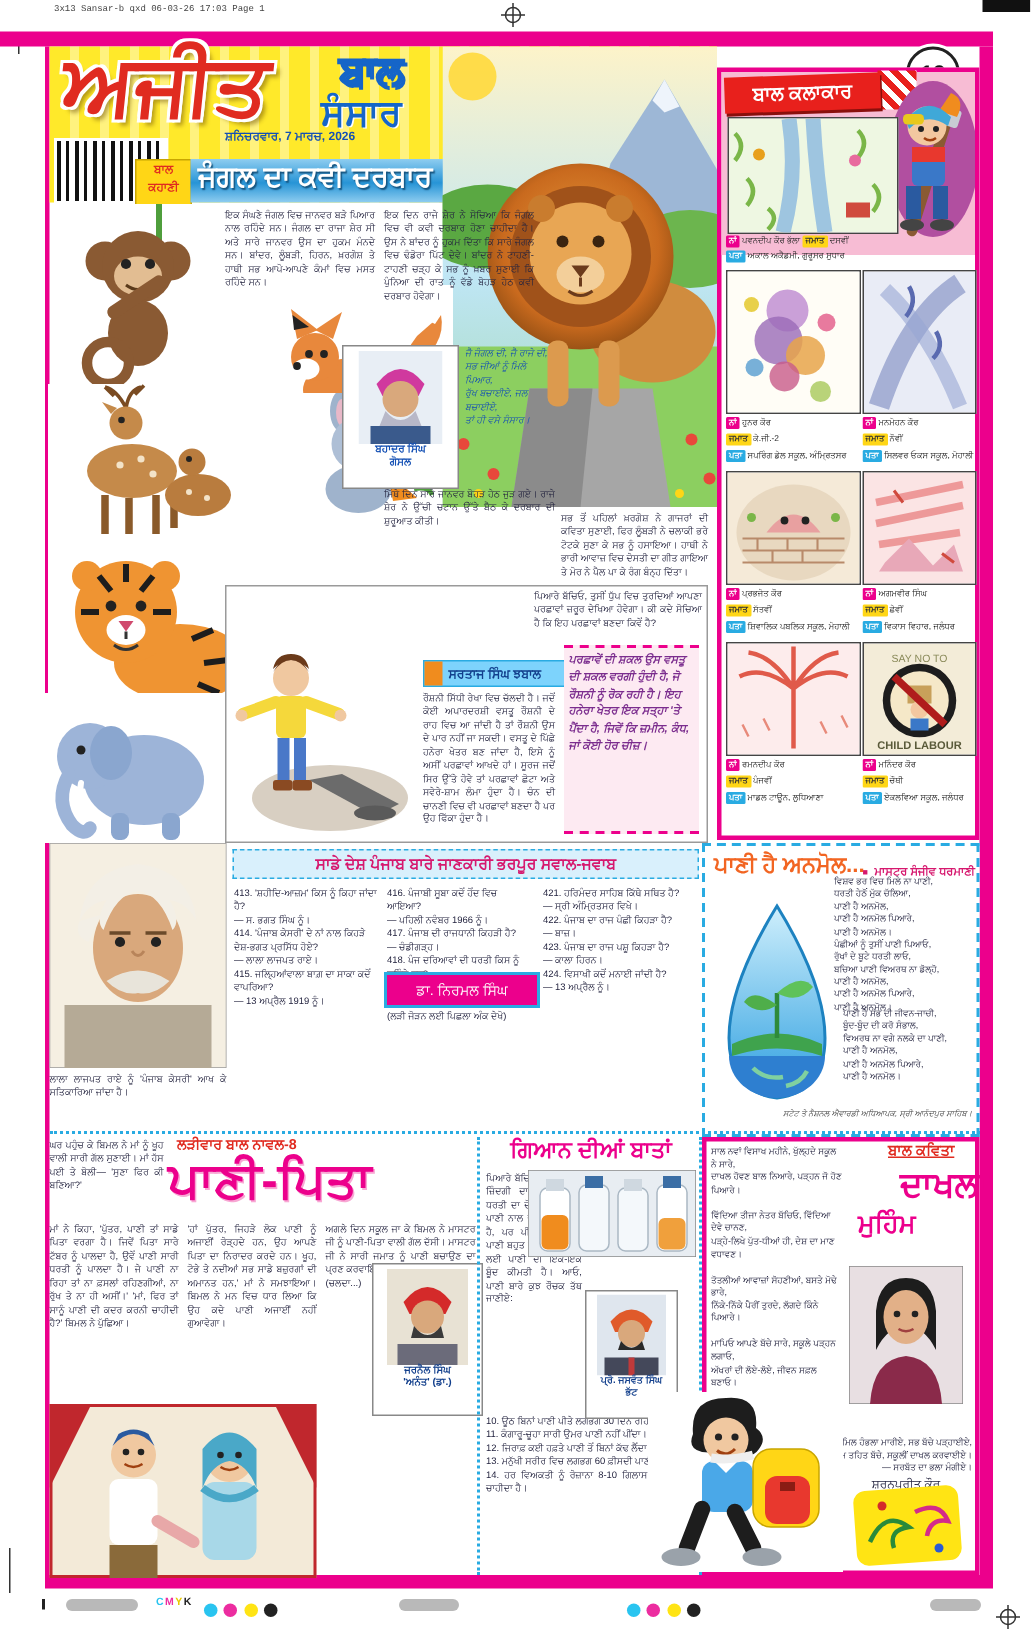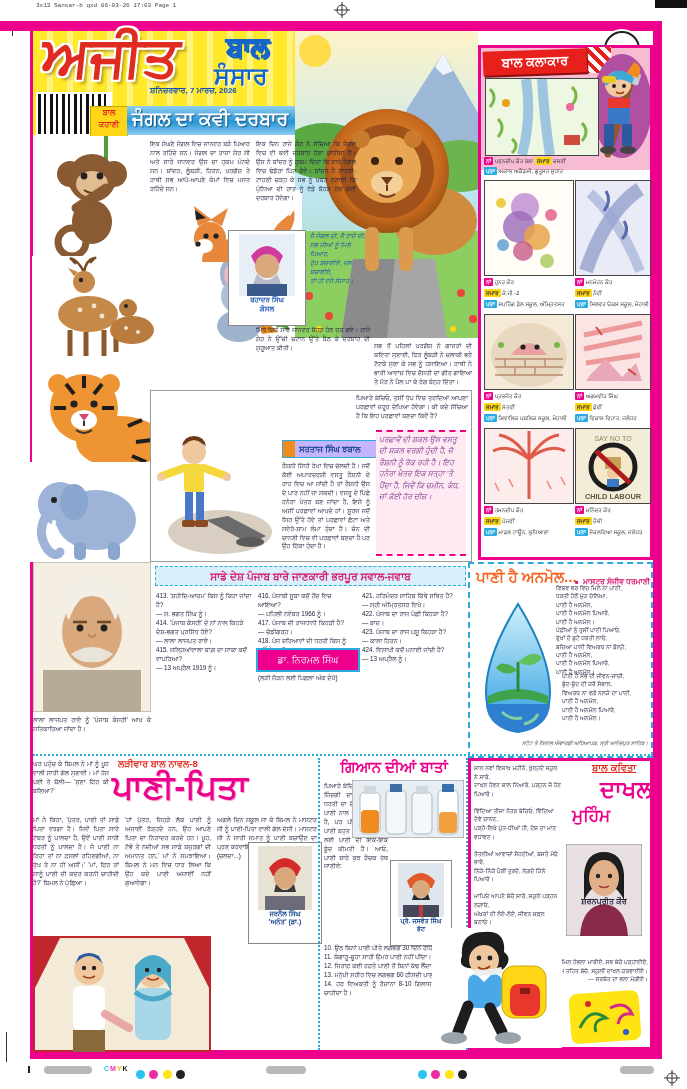--- a/index.html
+++ b/index.html
@@ -373,27 +373,27 @@
     <path d="M28 22 q12 -12 24 0 q-2 -10 -12 -10 q-10 0 -12 10" fill="#6b3a1a"></path>
     <rect x="30" y="40" width="20" height="28" rx="4" fill="#f5d83b"></rect>
     <path d="M30 44 L8 52 M50 44 L72 52" stroke="#f5d83b" stroke-width="8" stroke-linecap="round"></path>
     <circle cx="7" cy="53" r="4" fill="#f0c8a0"></circle>
       <circle cx="73" cy="53" r="4" fill="#f0c8a0"></circle>
     <rect x="31" y="68" width="8" height="28" fill="#4a78c8"></rect>
       <rect x="42" y="68" width="8" height="28" fill="#4a78c8"></rect>
     <rect x="28" y="96" width="13" height="7" rx="2" fill="#8a4a22"></rect>
       <rect x="41" y="96" width="13" height="7" rx="2" fill="#8a4a22"></rect>
   </svg>
-  <div class="abs" style="left:282px;top:440px;width:110px;height:16px;background:#c4b5fd;border:1px solid #29abe2;display:flex;align-items:center;text-align:right;">
+  <div class="abs" style="left:282px;top:440px;width:110px;height:16px;background:#7dd3fc;border:1px solid #29abe2;display:flex;align-items:center;text-align:right;">
     <div style="width:12px;height:16px;background:#f08c1e;"></div>
     <span style="font-size:8.4px;font-weight:bold;color:#123f8c;margin-left:4px;">ਸਰਤਾਜ ਸਿੰਘ ਝਬਾਲ</span>
   </div>
   <div class="abs body-txt just" style="left:282px;top:462px;width:88px;height:94px;">ਰੌਸ਼ਨੀ ਸਿੱਧੀ ਰੇਖਾ ਵਿਚ ਚੱਲਦੀ ਹੈ। ਜਦੋਂ ਕੋਈ ਅਪਾਰਦਰਸ਼ੀ ਵਸਤੂ ਰੌਸ਼ਨੀ ਦੇ ਰਾਹ ਵਿਚ ਆ ਜਾਂਦੀ ਹੈ ਤਾਂ ਰੌਸ਼ਨੀ ਉਸ ਦੇ ਪਾਰ ਨਹੀਂ ਜਾ ਸਕਦੀ। ਵਸਤੂ ਦੇ ਪਿੱਛੇ ਹਨੇਰਾ ਖੇਤਰ ਬਣ ਜਾਂਦਾ ਹੈ, ਇਸੇ ਨੂੰ ਅਸੀਂ ਪਰਛਾਵਾਂ ਆਖਦੇ ਹਾਂ। ਸੂਰਜ ਜਦੋਂ ਸਿਰ ਉੱਤੇ ਹੋਵੇ ਤਾਂ ਪਰਛਾਵਾਂ ਛੋਟਾ ਅਤੇ ਸਵੇਰੇ-ਸ਼ਾਮ ਲੰਮਾ ਹੁੰਦਾ ਹੈ। ਚੰਨ ਦੀ ਚਾਨਣੀ ਵਿਚ ਵੀ ਪਰਛਾਵਾਂ ਬਣਦਾ ਹੈ ਪਰ ਉਹ ਫਿੱਕਾ ਹੁੰਦਾ ਹੈ।</div>
   <div class="abs pre" style="left:376px;top:430px;width:90px;height:126px;background:#fdeaf2;border-top:2px dashed #ec008c;border-bottom:2px dashed #ec008c;
-              font-size:7.6px;font-weight:normal;font-style:italic;color:#7b2d8e;line-height:1.5;padding:2px 3px;box-sizing:border-box;">ਪਰਛਾਵੇਂ ਦੀ ਸ਼ਕਲ ਉਸ ਵਸਤੂ ਦੀ ਸ਼ਕਲ ਵਰਗੀ ਹੁੰਦੀ ਹੈ, ਜੋ ਰੌਸ਼ਨੀ ਨੂੰ ਰੋਕ ਰਹੀ ਹੈ। ਇਹ ਹਨੇਰਾ ਖੇਤਰ ਇਕ ਸਤ੍ਹਾ 'ਤੇ ਪੈਂਦਾ ਹੈ, ਜਿਵੇਂ ਕਿ ਜ਼ਮੀਨ, ਕੰਧ, ਜਾਂ ਕੋਈ ਹੋਰ ਚੀਜ਼।</div>
+              font-size:7.6px;font-weight:bold;font-style:italic;color:#7b2d8e;line-height:1.5;padding:2px 3px;box-sizing:border-box;">ਪਰਛਾਵੇਂ ਦੀ ਸ਼ਕਲ ਉਸ ਵਸਤੂ ਦੀ ਸ਼ਕਲ ਵਰਗੀ ਹੁੰਦੀ ਹੈ, ਜੋ ਰੌਸ਼ਨੀ ਨੂੰ ਰੋਕ ਰਹੀ ਹੈ। ਇਹ ਹਨੇਰਾ ਖੇਤਰ ਇਕ ਸਤ੍ਹਾ 'ਤੇ ਪੈਂਦਾ ਹੈ, ਜਿਵੇਂ ਕਿ ਜ਼ਮੀਨ, ਕੰਧ, ਜਾਂ ਕੋਈ ਹੋਰ ਚੀਜ਼।</div>
 
   <svg class="abs" style="left:33px;top:562px;" width="118" height="150" viewBox="0 0 118 150">
     <rect width="118" height="150" fill="#f5efe2" stroke="#999"></rect>
     <rect x="10" y="108" width="98" height="42" fill="#b5aa96"></rect>
     <ellipse cx="59" cy="70" rx="30" ry="36" fill="#d9a87c"></ellipse>
     <path d="M20 52 Q24 18 59 14 Q94 18 98 52 Q92 40 80 38 Q88 52 82 58 Q74 34 59 32 Q44 34 36 58 Q30 52 38 38 Q26 40 20 52Z" fill="#f3efe6"></path>
     <path d="M20 52 q-4 10 6 14 l8 -18Z" fill="#f3efe6"></path>
     <circle cx="47" cy="66" r="3.4" fill="#222"></circle>
       <circle cx="71" cy="66" r="3.4" fill="#222"></circle>
     <path d="M40 60 h14 M64 60 h14" stroke="#6b4a2a" stroke-width="2.4"></path>
@@ -570,21 +570,21 @@
 ਅੱਖਰਾਂ ਦੀ ਲੋਏ-ਲੋਏ, ਜੀਵਨ ਸਫ਼ਲ ਬਣਾਓ।</div>
   <svg class="abs" style="left:566px;top:844px;" width="76" height="92" viewBox="0 0 76 92">
     <rect width="76" height="92" fill="#e8dfe2" stroke="#888"></rect>
     <path d="M18 30 Q20 8 38 8 Q56 8 58 30 L58 56 Q50 40 38 40 Q26 40 18 56Z" fill="#1d1d1d"></path>
     <ellipse cx="38" cy="34" rx="15" ry="18" fill="#e2b088"></ellipse>
     <circle cx="32" cy="32" r="2.2" fill="#222"></circle>
       <circle cx="44" cy="32" r="2.2" fill="#222"></circle>
     <path d="M33 42 q5 3 10 0" stroke="#a04040" stroke-width="1.6" fill="none"></path>
     <path d="M14 92 Q16 62 38 60 Q60 62 62 92Z" fill="#8a2a4a"></path>
   </svg>
-  <div class="abs" style="left:566px;top:897px;width:76px;text-align:center;font-size:8px;font-weight:bold;color:#23233f;">ਸ਼ਰਨਪ੍ਰੀਤ ਕੌਰ</div>
+  <div class="abs" style="left:566px;top:985px;width:76px;text-align:center;font-size:8px;font-weight:normal;color:#23233f;">ਸ਼ਰਨਪ੍ਰੀਤ ਕੌਰ</div>
   <div class="abs pre" style="left:500px;top:958px;width:148px;font-size:5.9px;line-height:1.45;color:#23233f;text-align:right;">ਆਓ ਰਲ ਮਿਲ ਹੰਭਲਾ ਮਾਰੀਏ, ਸਭ ਬੱਚੇ ਪੜ੍ਹਾਈਏ,
 ਦਾਖਲਾ ਮੁਹਿੰਮ ਤਹਿਤ ਬੱਚੇ, ਸਕੂਲੀਂ ਦਾਖਲ ਕਰਵਾਈਏ।
 — ਸਰਬੱਤ ਦਾ ਭਲਾ ਮੰਗੀਏ।</div>
 
   <svg class="abs" style="left:432px;top:928px;" width="130" height="120" viewBox="0 0 130 120">
     <rect width="130" height="120" fill="#fff"></rect>
     <path d="M30 28 Q28 4 52 4 Q74 2 72 24 Q80 30 74 38 Q70 44 62 42 L36 40 Q26 38 30 28Z" fill="#1d1d1d"></path>
     <circle cx="52" cy="32" r="15" fill="#f0c8a0"></circle>
     <circle cx="47" cy="30" r="2.4" fill="#222"></circle>
       <circle cx="58" cy="30" r="2.4" fill="#222"></circle>

